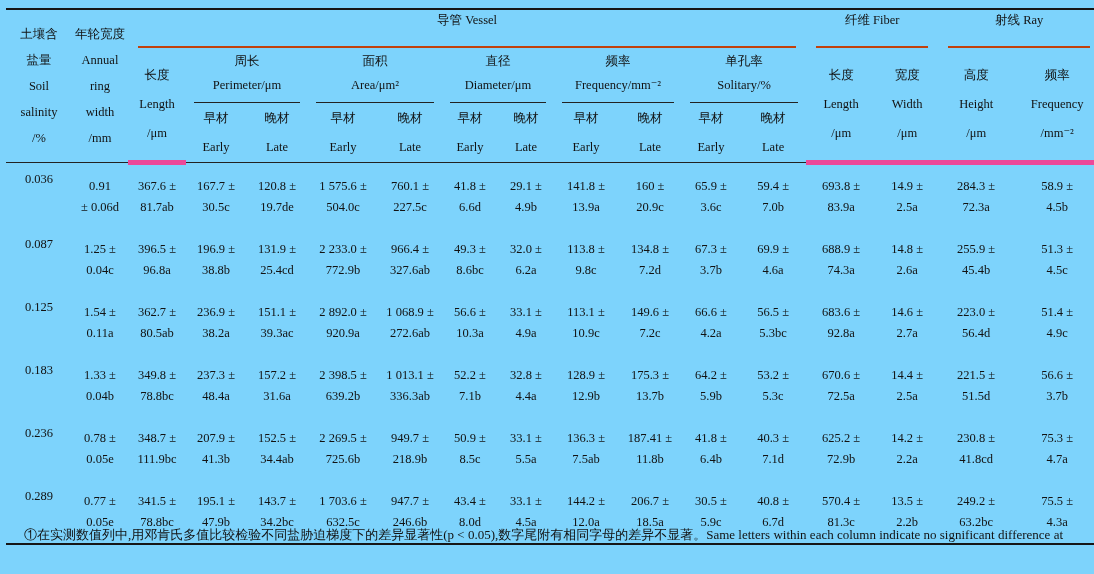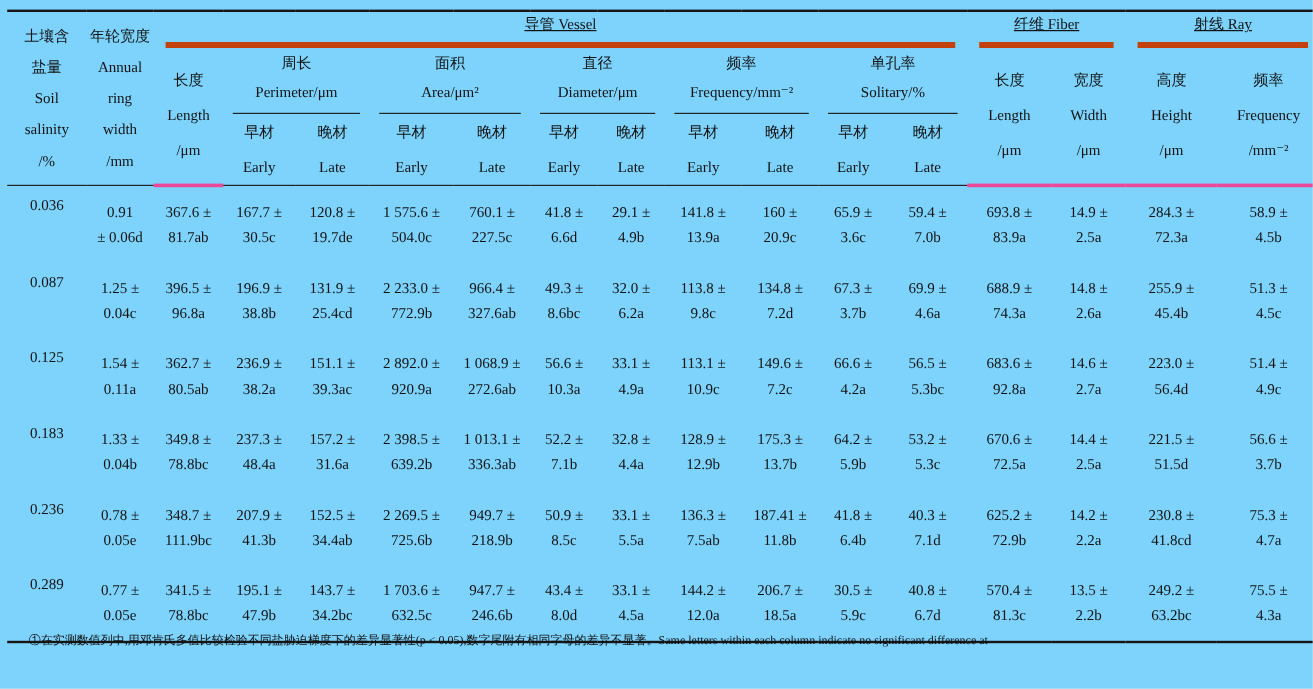--- a/index.html
+++ b/index.html
@@ -12,33 +12,33 @@
     position:absolute; top:8px; left:6px; width:1082px;
     border-collapse:collapse; table-layout:fixed;
     border-top:2px solid #161616; border-bottom:2px solid #161616;
   }
   .tbl th, .tbl td { padding:0; font-weight:normal; text-align:center; vertical-align:middle; }
   .tbl th { font-size:12.5px; }
   .tbl td { font-size:12.5px; }
   
   .hleft { line-height:26px; white-space:pre-line; border-bottom:1px solid #222; }
   .h1g { vertical-align:bottom; height:30px; }
-  .grule1 { border-bottom:5px solid #c2410c; padding-bottom:5px; margin:0 10px; line-height:20px;text-decoration:underline; }
+  .grule1 { border-bottom:2px solid #c2410c; padding-bottom:16px; margin:0 10px; line-height:20px; }
   .h2g { vertical-align:bottom; height:56px; }
   .grule2 { border-bottom:1px solid #222; padding-bottom:5px; margin:0 8px;
             white-space:pre-line; line-height:24px; }
-  .h2v { white-space:pre-line; line-height:29px; border-bottom:3px solid #ec4899; }
+  .h2v { white-space:pre-line; line-height:29px; border-bottom:5px solid #ec4899; }
   .h3 th { white-space:pre-line; line-height:29px; height:58px; border-bottom:1px solid #222; }
   
   .line1 td { height:27px; vertical-align:bottom; padding-top:2px; }
   .line2 td { height:27px; vertical-align:middle; padding-bottom:7px; }
   td.salin { vertical-align:top; padding-top:9px; }
   
   .footnote { position:absolute; left:24px; right:14px; top:524px;
-              font-size:10px; line-height:22px; }
+              font-size:13px; line-height:22px; }
   .footnote .fl { white-space:nowrap; }
 </style>
 </head>
 <body>
 
 <div class="page">
   <table class="tbl">
     <colgroup>
       <col style="width:66px">
         <col style="width:56px">

